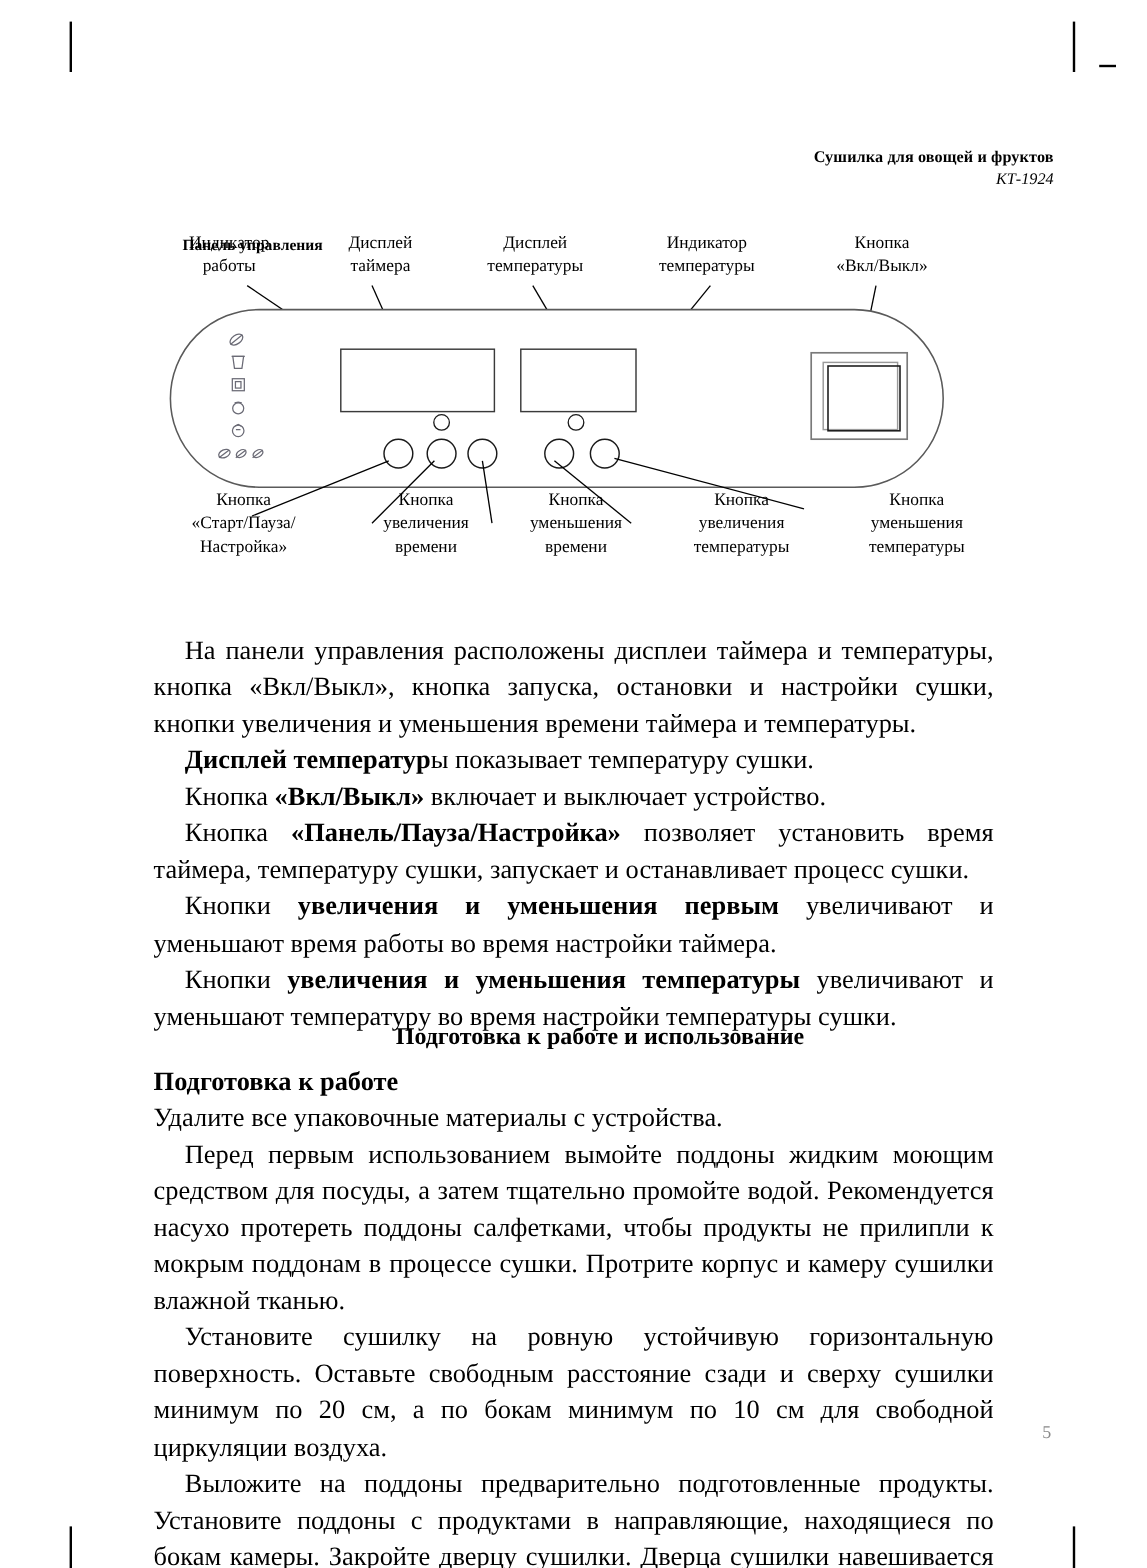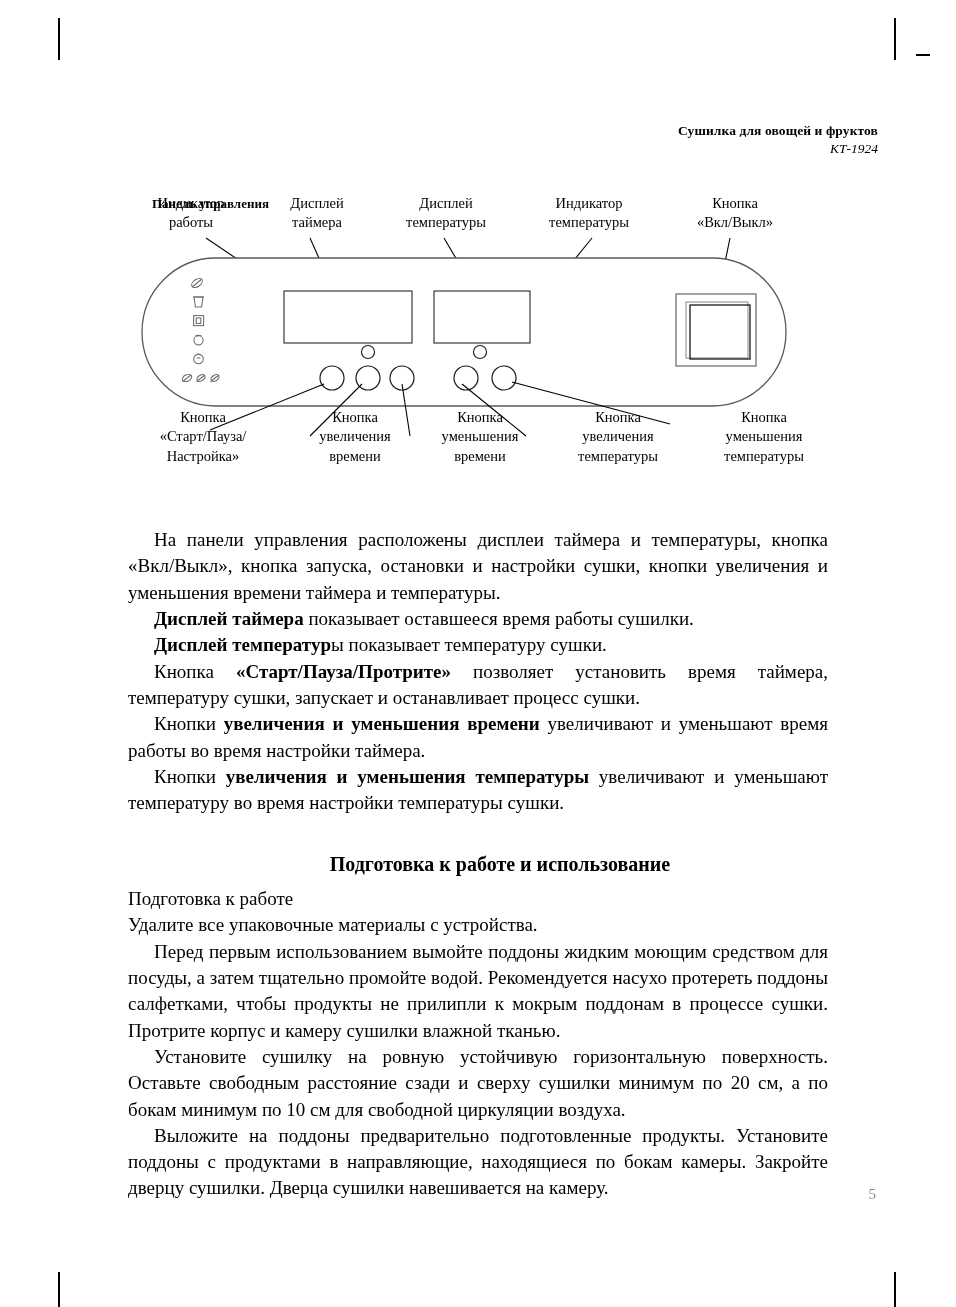--- a/index.html
+++ b/index.html
@@ -82,33 +82,33 @@
     font-size: 14.5px;
     line-height: 1.33;
     white-space: pre-line;
   }
 
   
   .body-block {
     position: absolute;
     left: 128px;
     width: 700px;
-    font-size: 19px;
+    font-size: 22px;
     line-height: 1.385;
     text-align: justify;
     text-justify: inter-word;
   }
   .body-block p {
     margin: 0;
     text-indent: 26px;
   }
   .body-block p.noindent { text-indent: 0; }
   .body-block p.sub-head {
     text-indent: 0;
-    font-weight: normal;
+    font-weight: bold;
   }
   b { font-weight: bold; }
 
   .blk-1 { top: 527px; }
   .blk-2 { top: 886px; }
 
   
   .page-num {
     position: absolute;
     right: 124px;
@@ -237,24 +237,24 @@
     <div class="fig-label" style="left:432px; top:222px; width:144px;">Кнопка
 увеличения
 температуры</div>
     <div class="fig-label" style="left:578px; top:222px; width:144px;">Кнопка
 уменьшения
 температуры</div>
   </div>
 
   <div class="body-block blk-1">
     <p>На панели управления расположены дисплеи таймера и температуры, кнопка «Вкл/Выкл», кнопка запуска, остановки и настройки сушки, кнопки увеличения и уменьшения времени таймера и температуры.</p>
-    <p><b>Дисплей таймера</b><span> показывает оставшееся время работы сушилки.</span></p>
     <p><b>Дисплей температур</b><span>ы показывает температуру сушки.</span></p>
-    <p><span>Кнопка </span><b>«Старт/Пауза/Протрите»</b><span> позволяет установить время таймера, температуру сушки, запускает и останавливает процесс сушки.</span></p>
-    <p><span>Кнопки </span><b>увеличения и уменьшения времени</b><span> увеличивают и уменьшают время работы во время настройки таймера.</span></p>
+    <p><span>Кнопка </span><b>«Вкл/Выкл»</b><span> включает и выключает устройство.</span></p>
+    <p><span>Кнопка </span><b>«Панель/Пауза/Настройка»</b><span> позволяет установить время таймера, температуру сушки, запускает и останавливает процесс сушки.</span></p>
+    <p><span>Кнопки </span><b>увеличения и уменьшения первым</b><span> увеличивают и уменьшают время работы во время настройки таймера.</span></p>
     <p><span>Кнопки </span><b>увеличения и уменьшения температуры</b><span> увеличивают и уменьшают температуру во время настройки температуры сушки.</span></p>
   </div>
 
   <div class="h-center">Подготовка к работе и использование</div>
 
   <div class="body-block blk-2">
     <p class="sub-head">Подготовка к работе</p>
     <p class="noindent">Удалите все упаковочные материалы с устройства.</p>
     <p>Перед первым использованием вымойте поддоны жидким моющим средством для посуды, а затем тщательно промойте водой. Рекомендуется насухо протереть поддоны салфетками, чтобы продукты не прилипли к мокрым поддонам в процессе сушки. Протрите корпус и камеру сушилки влажной тканью.</p>
     <p>Установите сушилку на ровную устойчивую горизонтальную поверхность. Оставьте свободным расстояние сзади и сверху сушилки минимум по 20 см, а по бокам минимум по 10 см для свободной циркуляции воздуха.</p>

